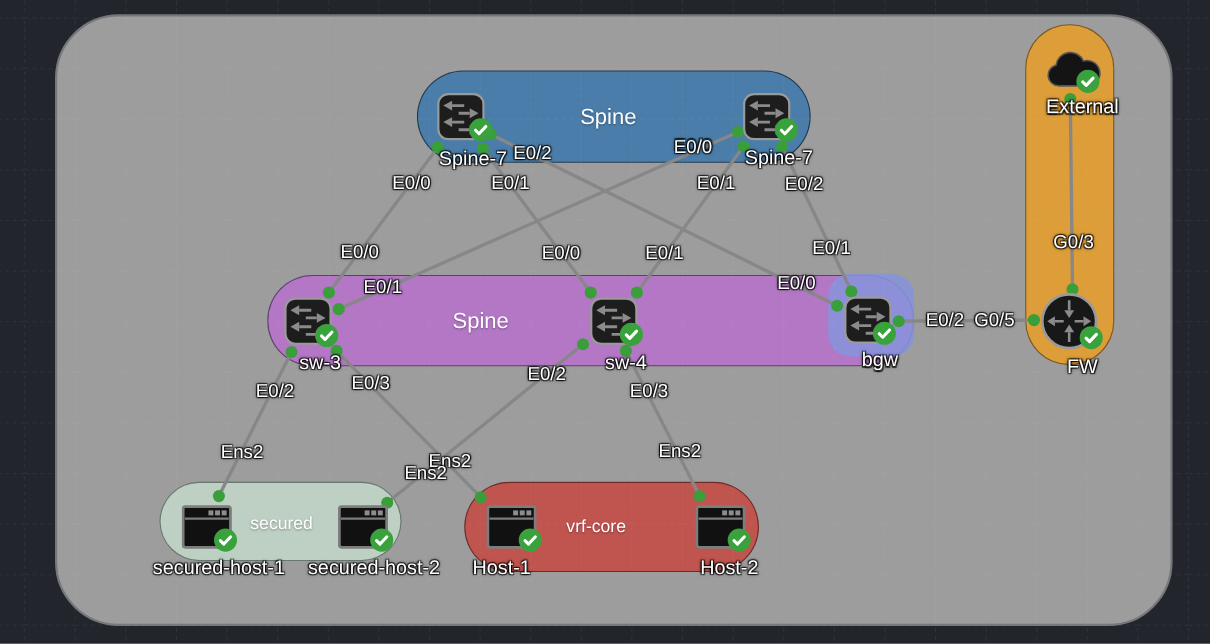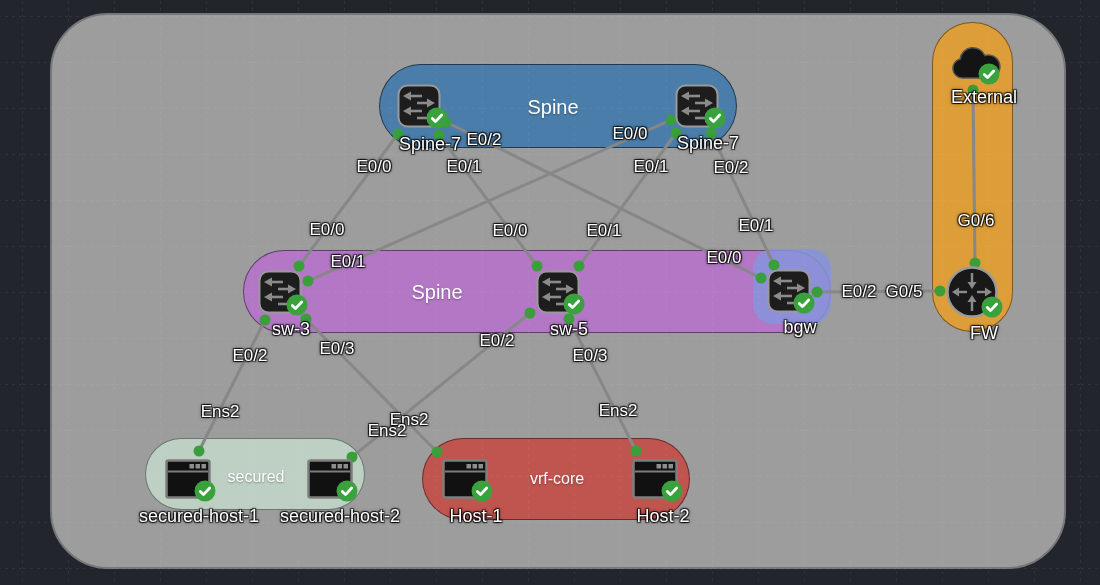--- a/index.html
+++ b/index.html
@@ -234,32 +234,32 @@
         <use href="#ico-host"></use>
       </svg>
     <svg class="badge" style="left:29px;top:21px">
         <use href="#ico-check"></use>
       </svg>
   </div>
 
   <div class="lbl lbl-group" style="left:553px;top:107px">Spine</div>
   <div class="lbl lbl-group" style="left:437px;top:292px">Spine</div>
   <div class="lbl lbl-group-sm" style="left:256px;top:477px">secured</div>
-  <div class="lbl lbl-group-sm" style="left:557px;top:479px">vrf-core</div>
+  <div class="lbl lbl-group-sm" style="left:542px;top:479px">vrf-core</div>
 
   <div class="lbl lbl-node" style="left:418px;top:145px">Spine-7</div>
   <div class="lbl lbl-node" style="left:696px;top:144px">Spine-7</div>
   <div class="lbl lbl-node" style="left:279px;top:330px">sw-3</div>
-  <div class="lbl lbl-node" style="left:557px;top:330px">sw-5</div>
+  <div class="lbl lbl-node" style="left:557px;top:330px">sw-4</div>
   <div class="lbl lbl-node" style="left:788px;top:328px">bgw</div>
   <div class="lbl lbl-node" style="left:972px;top:98px">External</div>
   <div class="lbl lbl-node" style="left:972px;top:334px">FW</div>
   <div class="lbl lbl-node" style="left:187px;top:517px">secured-host-1</div>
   <div class="lbl lbl-node" style="left:328px;top:517px">secured-host-2</div>
-  <div class="lbl lbl-node" style="left:464px;top:517px">Host-1</div>
+  <div class="lbl lbl-node" style="left:444px;top:517px">Host-1</div>
   <div class="lbl lbl-node" style="left:651px;top:517px">Host-2</div>
 
   <div class="lbl lbl-if" style="left:374px;top:167px">E0/0</div>
   <div class="lbl lbl-if" style="left:327px;top:230px">E0/0</div>
   <div class="lbl lbl-if" style="left:464px;top:167px">E0/1</div>
   <div class="lbl lbl-if" style="left:510px;top:231px">E0/0</div>
   <div class="lbl lbl-if" style="left:484px;top:140px">E0/2</div>
   <div class="lbl lbl-if" style="left:724px;top:258px">E0/0</div>
   <div class="lbl lbl-if" style="left:630px;top:134px">E0/0</div>
   <div class="lbl lbl-if" style="left:348px;top:262px">E0/1</div>
@@ -270,15 +270,15 @@
   <div class="lbl lbl-if" style="left:250px;top:356px">E0/2</div>
   <div class="lbl lbl-if" style="left:220px;top:412px">Ens2</div>
   <div class="lbl lbl-if" style="left:337px;top:349px">E0/3</div>
   <div class="lbl lbl-if" style="left:409px;top:420px">Ens2</div>
   <div class="lbl lbl-if" style="left:497px;top:341px">E0/2</div>
   <div class="lbl lbl-if" style="left:387px;top:431px">Ens2</div>
   <div class="lbl lbl-if" style="left:590px;top:356px">E0/3</div>
   <div class="lbl lbl-if" style="left:618px;top:411px">Ens2</div>
   <div class="lbl lbl-if" style="left:859px;top:292px">E0/2</div>
   <div class="lbl lbl-if" style="left:904px;top:292px">G0/5</div>
-  <div class="lbl lbl-if" style="left:976px;top:221px">G0/6</div>
+  <div class="lbl lbl-if" style="left:976px;top:221px">G0/3</div>
 
 </div>
 
 </body></html>

